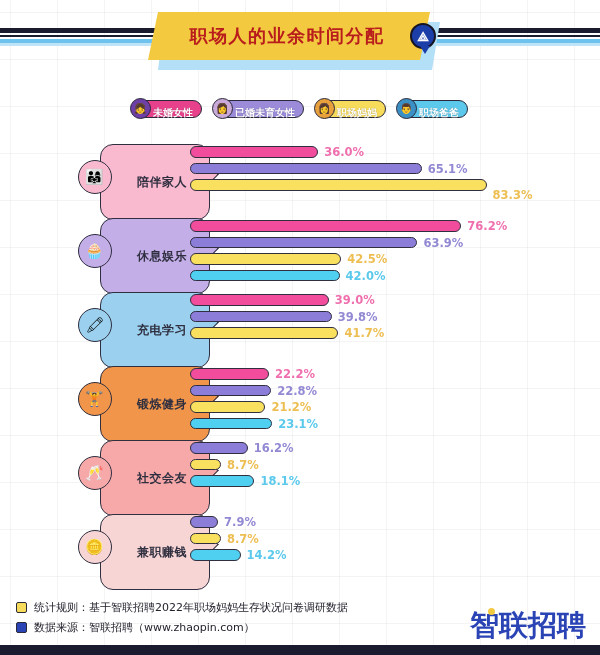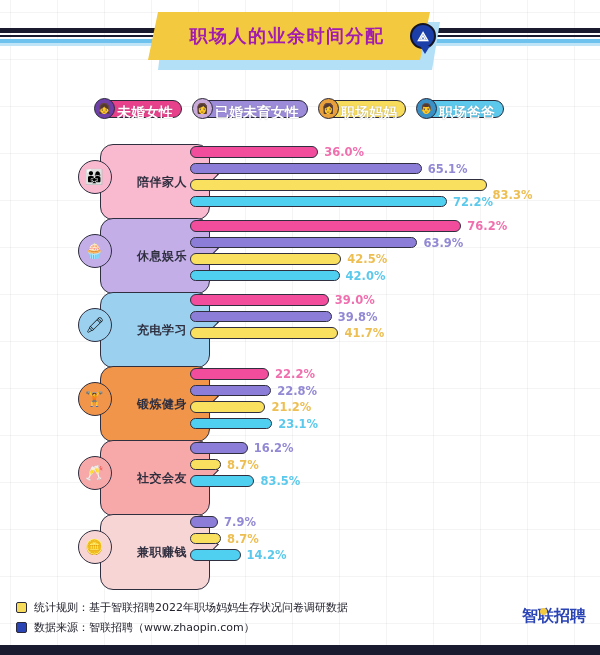--- a/index.html
+++ b/index.html
@@ -43,21 +43,21 @@
   }
   .banner {
     position: absolute; top: 12px; left: 148px;
     width: 282px; height: 48px;
     background: #f3c93f;
     clip-path: polygon(10px 0, 282px 0, 272px 48px, 0 48px);
     display: flex; align-items: center; justify-content: center;
   }
   .banner-title {
     font-family: Liberation Mono, monospace;
-    font-size: 18px; font-weight: bold; color: #a21caf;
+    font-size: 18px; font-weight: bold; color: #b91c1c;
     letter-spacing: 1.5px; white-space: nowrap;
     transform: translateX(-2px);
   }
   .banner-badge {
     position: absolute; top: 23px; left: 410px;
     width: 26px; height: 26px; border-radius: 50%;
     background: #1b3ea8; border: 2.5px solid #141422;
     display: flex; align-items: center; justify-content: center;
   }
   .banner-badge::after {
@@ -73,21 +73,21 @@
     position: absolute; top: 98px; left: 0; width: 600px;
     display: flex; justify-content: center; align-items: center; gap: 12px;
   }
   .legend-item { position: relative; display: flex; align-items: center; height: 22px; }
   .legend-pill {
     height: 18px; border-radius: 9px;
     border: 1.6px solid #2a2a3a;
     display: flex; align-items: center;
     padding: 8px 8px 0 20px;
     font-family: "DejaVu Sans", sans-serif;
-    font-size: 14px; font-weight: bold; color: #ffffff;
+    font-size: 10px; font-weight: bold; color: #ffffff;
     white-space: nowrap;
     text-shadow: 0 0 1px rgba(0,0,0,0.35);
   }
   .legend-avatar {
     position: absolute; left: -2px; top: 0px;
     width: 21px; height: 21px; border-radius: 50%;
     border: 1.6px solid #2a2a3a;
     display: flex; align-items: center; justify-content: center;
     font-size: 10px; z-index: 3;
   }
@@ -145,21 +145,21 @@
     width: 11px; height: 11px; border: 1.3px solid #2a2a3a;
     border-radius: 2px; margin-right: 7px; flex: 0 0 auto;
   }
   .note-text {
     font-family: "DejaVu Sans", sans-serif;
     font-size: 11px; color: #23232e; white-space: nowrap;
   }
   .logo {
     position: absolute; right: 14px; top: 6px;
     font-family: "DejaVu Sans", sans-serif;
-    font-size: 16px; font-weight: bold; color: #2b44b5;
+    font-size: 29px; font-weight: bold; color: #2b44b5;
     letter-spacing: 0px;
   }
   .logo-dot {
     position: absolute; left: 18px; top: 2px;
     width: 7px; height: 7px; border-radius: 50%; background: #f3c93f;
   }
   .bottom-rule { position: absolute; left: 0; top: 645px; width: 600px; height: 10px; background: #1b1b2f; }
 </style>
 </head>
 <body>
@@ -214,24 +214,20 @@
             <span class="bar-value" style="color: rgb(240, 111, 174);">36.0%</span>
           </div>
           <div class="bar-line">
             <div class="bar" title="已婚未育女性" style="background: rgb(139, 125, 216); width: 231.756px;"></div>
             <span class="bar-value" style="color: rgb(146, 137, 212);">65.1%</span>
           </div>
           <div class="bar-line">
             <div class="bar" title="职场妈妈" style="background: rgb(250, 224, 95); width: 296.548px;"></div>
             <span class="bar-value" style="color: rgb(237, 190, 82); margin-top: 20px;">83.3%</span>
           </div>
-          <div class="bar-line">
-            <div class="bar" title="职场爸爸" style="background: rgb(79, 208, 240); width: 257.032px;"></div>
-            <span class="bar-value" style="color: rgb(91, 201, 236);">72.2%</span>
-          </div>
         </div>
       </div>
       <div class="row">
         <div class="cat-tag" style="background: rgb(195, 174, 232);">
           <span class="cat-label">休息娱乐</span>
         </div>
         <div class="cat-icon" style="background: rgb(195, 174, 232);">🧁</div>
         <div class="bars">
           <div class="bar-line">
             <div class="bar" title="未婚女性" style="background: rgb(242, 77, 157); width: 271.272px;"></div>
@@ -304,21 +300,21 @@
           <div class="bar-line">
             <div class="bar" title="已婚未育女性" style="background: rgb(139, 125, 216); width: 57.672px;"></div>
             <span class="bar-value" style="color: rgb(146, 137, 212);">16.2%</span>
           </div>
           <div class="bar-line">
             <div class="bar" title="职场妈妈" style="background: rgb(250, 224, 95); width: 30.972px;"></div>
             <span class="bar-value" style="color: rgb(237, 190, 82);">8.7%</span>
           </div>
           <div class="bar-line">
             <div class="bar" title="职场爸爸" style="background: rgb(79, 208, 240); width: 64.436px;"></div>
-            <span class="bar-value" style="color: rgb(91, 201, 236);">83.5%</span>
+            <span class="bar-value" style="color: rgb(91, 201, 236);">18.1%</span>
           </div>
         </div>
       </div>
       <div class="row">
         <div class="cat-tag" style="background: rgb(248, 213, 213);">
           <span class="cat-label">兼职赚钱</span>
         </div>
         <div class="cat-icon" style="background: rgb(248, 213, 213);">🪙</div>
         <div class="bars">
           <div class="bar-line">

